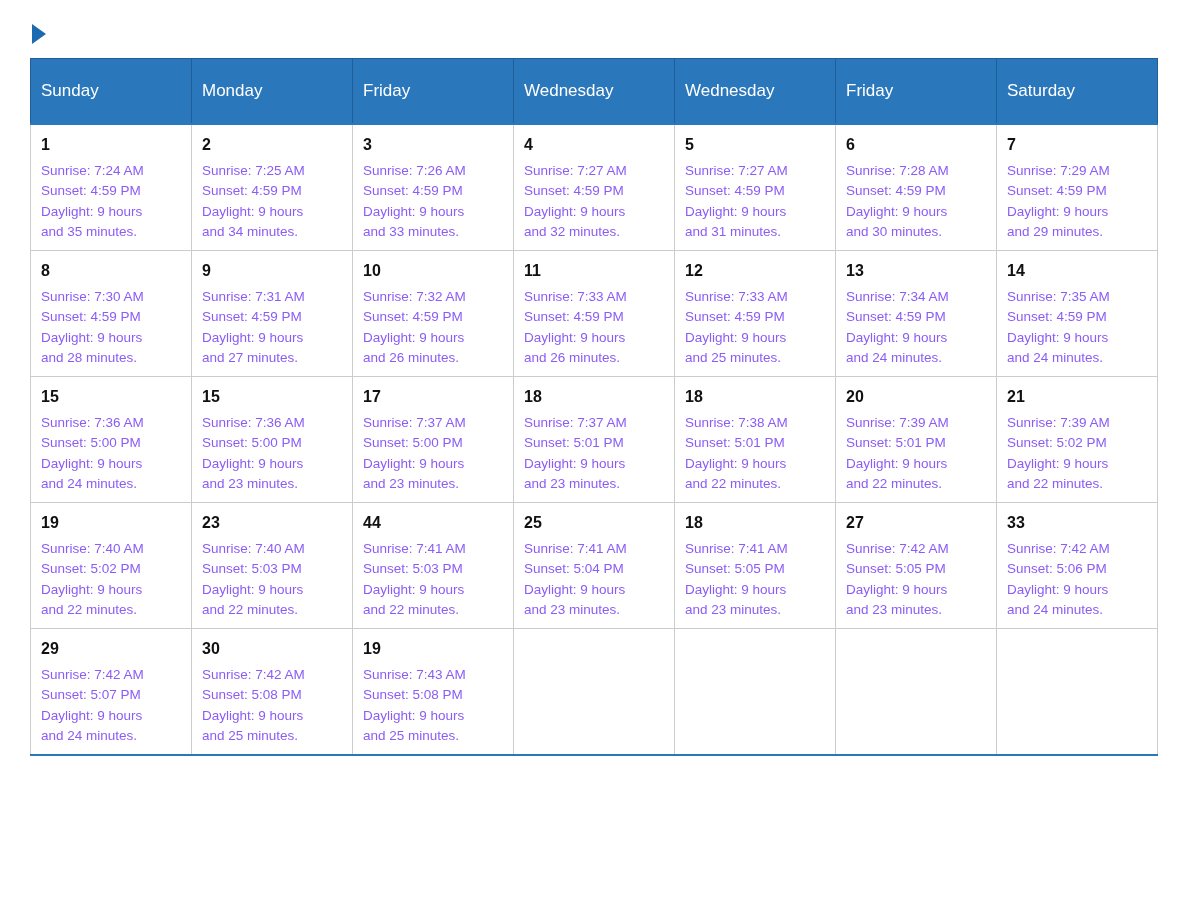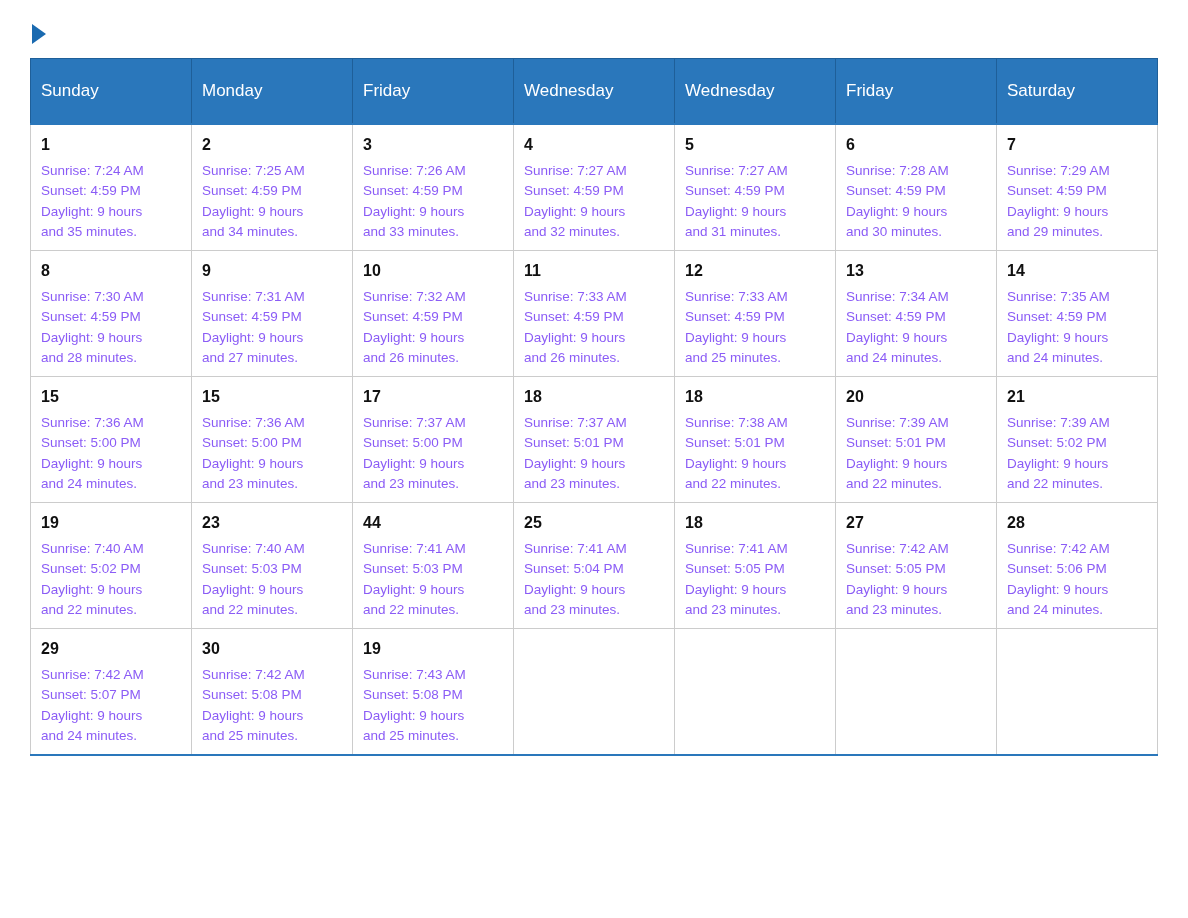--- a/index.html
+++ b/index.html
@@ -162,21 +162,21 @@
         <td><span class="day-num">20</span><span class="sun-info">Sunrise: 7:39 AM<br>Sunset: 5:01 PM<br>Daylight: 9 hours<br>and 22 minutes.</span></td>
         <td><span class="day-num">21</span><span class="sun-info">Sunrise: 7:39 AM<br>Sunset: 5:02 PM<br>Daylight: 9 hours<br>and 22 minutes.</span></td>
       </tr>
       <tr>
         <td><span class="day-num">19</span><span class="sun-info">Sunrise: 7:40 AM<br>Sunset: 5:02 PM<br>Daylight: 9 hours<br>and 22 minutes.</span></td>
         <td><span class="day-num">23</span><span class="sun-info">Sunrise: 7:40 AM<br>Sunset: 5:03 PM<br>Daylight: 9 hours<br>and 22 minutes.</span></td>
         <td><span class="day-num">44</span><span class="sun-info">Sunrise: 7:41 AM<br>Sunset: 5:03 PM<br>Daylight: 9 hours<br>and 22 minutes.</span></td>
         <td><span class="day-num">25</span><span class="sun-info">Sunrise: 7:41 AM<br>Sunset: 5:04 PM<br>Daylight: 9 hours<br>and 23 minutes.</span></td>
         <td><span class="day-num">18</span><span class="sun-info">Sunrise: 7:41 AM<br>Sunset: 5:05 PM<br>Daylight: 9 hours<br>and 23 minutes.</span></td>
         <td><span class="day-num">27</span><span class="sun-info">Sunrise: 7:42 AM<br>Sunset: 5:05 PM<br>Daylight: 9 hours<br>and 23 minutes.</span></td>
-        <td><span class="day-num">28</span><span class="sun-info">Sunrise: 7:42 AM<br>Sunset: 5:06 PM<br>Daylight: 9 hours<br>and 24 minutes.</span></td>
+        <td><span class="day-num">33</span><span class="sun-info">Sunrise: 7:42 AM<br>Sunset: 5:06 PM<br>Daylight: 9 hours<br>and 24 minutes.</span></td>
       </tr>
       <tr>
         <td><span class="day-num">29</span><span class="sun-info">Sunrise: 7:42 AM<br>Sunset: 5:07 PM<br>Daylight: 9 hours<br>and 24 minutes.</span></td>
         <td><span class="day-num">30</span><span class="sun-info">Sunrise: 7:42 AM<br>Sunset: 5:08 PM<br>Daylight: 9 hours<br>and 25 minutes.</span></td>
         <td><span class="day-num">19</span><span class="sun-info">Sunrise: 7:43 AM<br>Sunset: 5:08 PM<br>Daylight: 9 hours<br>and 25 minutes.</span></td>
         <td></td>
         <td></td>
         <td></td>
         <td></td>
       </tr>

